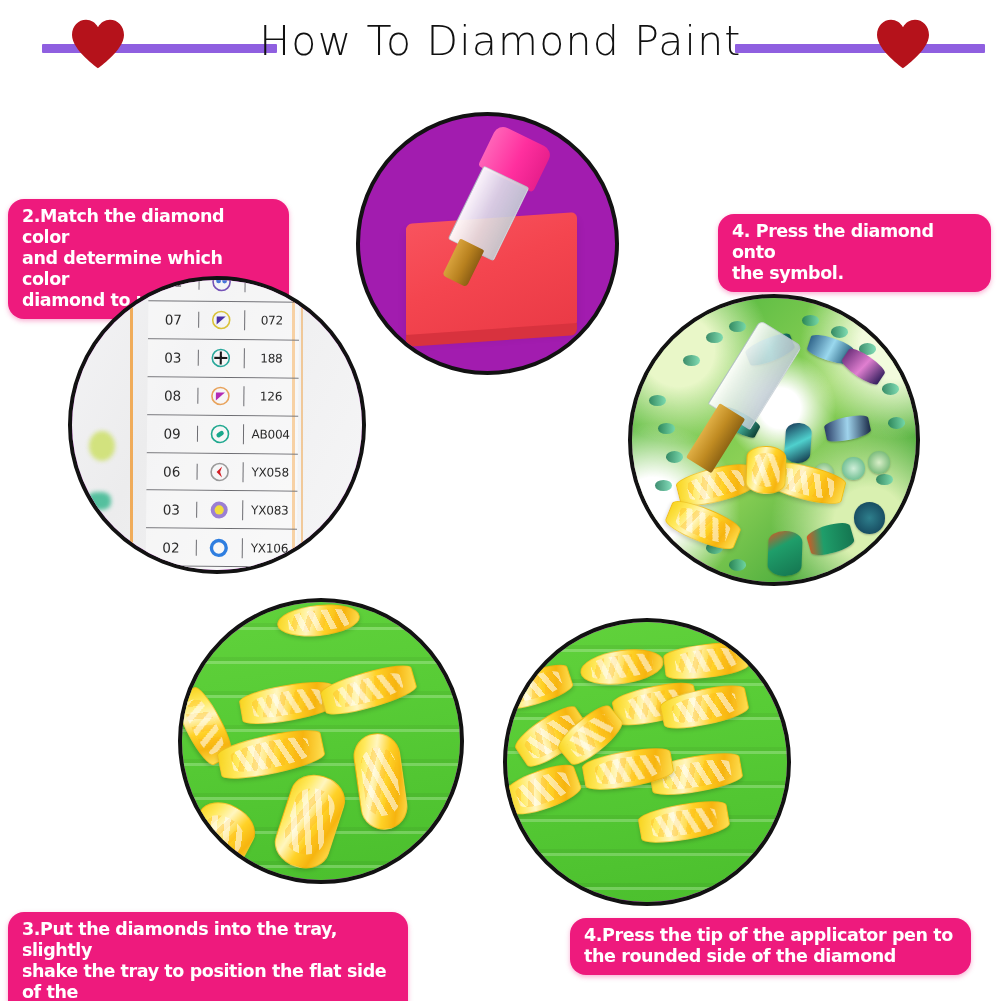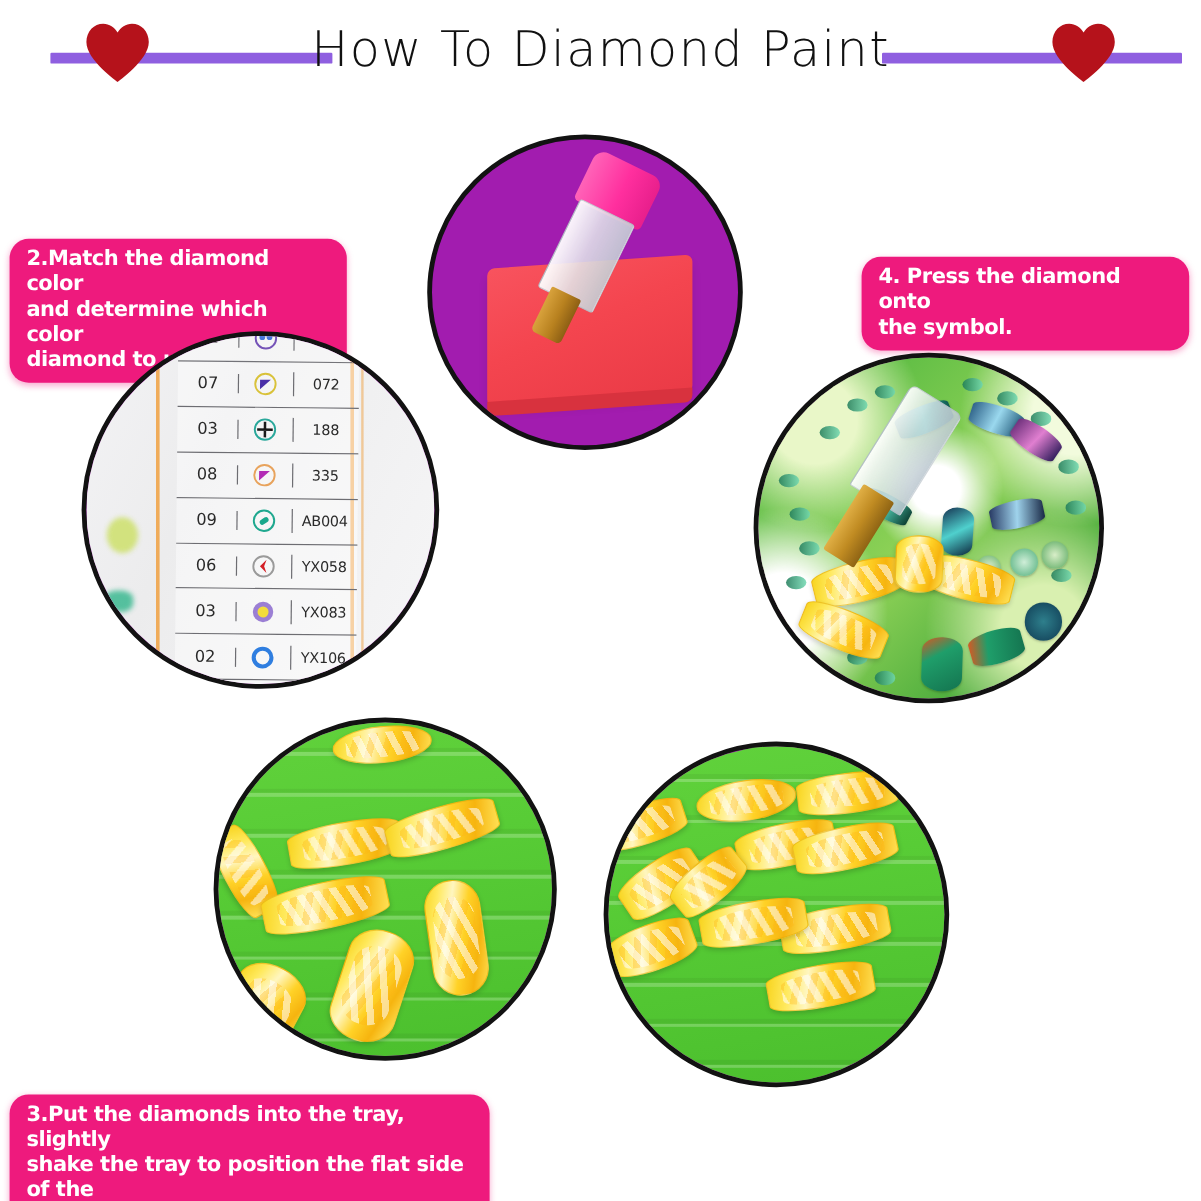--- a/index.html
+++ b/index.html
@@ -305,21 +305,21 @@
           <div class="crow">
             <div class="ccell-num">08</div>
             <div class="ccell-sym">
               <span class="sym">
                 <svg viewBox="0 0 20 20">
                   <circle cx="10" cy="10" r="8.5" fill="none" stroke="#e8a35c" stroke-width="1.6"></circle>
                   <path d="M5.5 6.5 L14.5 6.5 L5.5 14.5 Z" fill="#b32bb5"></path>
                 </svg>
               </span>
             </div>
-            <div class="ccell-code">335</div>
+            <div class="ccell-code">126</div>
           </div>
           <div class="crow">
             <div class="ccell-num">09</div>
             <div class="ccell-sym">
               <span class="sym">
                 <svg viewBox="0 0 20 20">
                   <circle cx="10" cy="10" r="8.5" fill="none" stroke="#1fa88f" stroke-width="1.6"></circle>
                   <rect x="6" y="8" width="8" height="4.4" rx="2.2" fill="#19a88c" transform="rotate(-35 10 10)"></rect>
                 </svg>
               </span>
@@ -495,14 +495,16 @@
             <i></i>
           </div>
         </div>
       <div class="pen4">
         <div class="pen-body2"></div>
         <div class="pen-ferrule"></div>
       </div>
     </div>
   </div>
 
+  <div class="pill pill-4">4.Press the tip of the applicator pen to
+the rounded side of the diamond</div>
 
 </div>
 
 </body></html>

